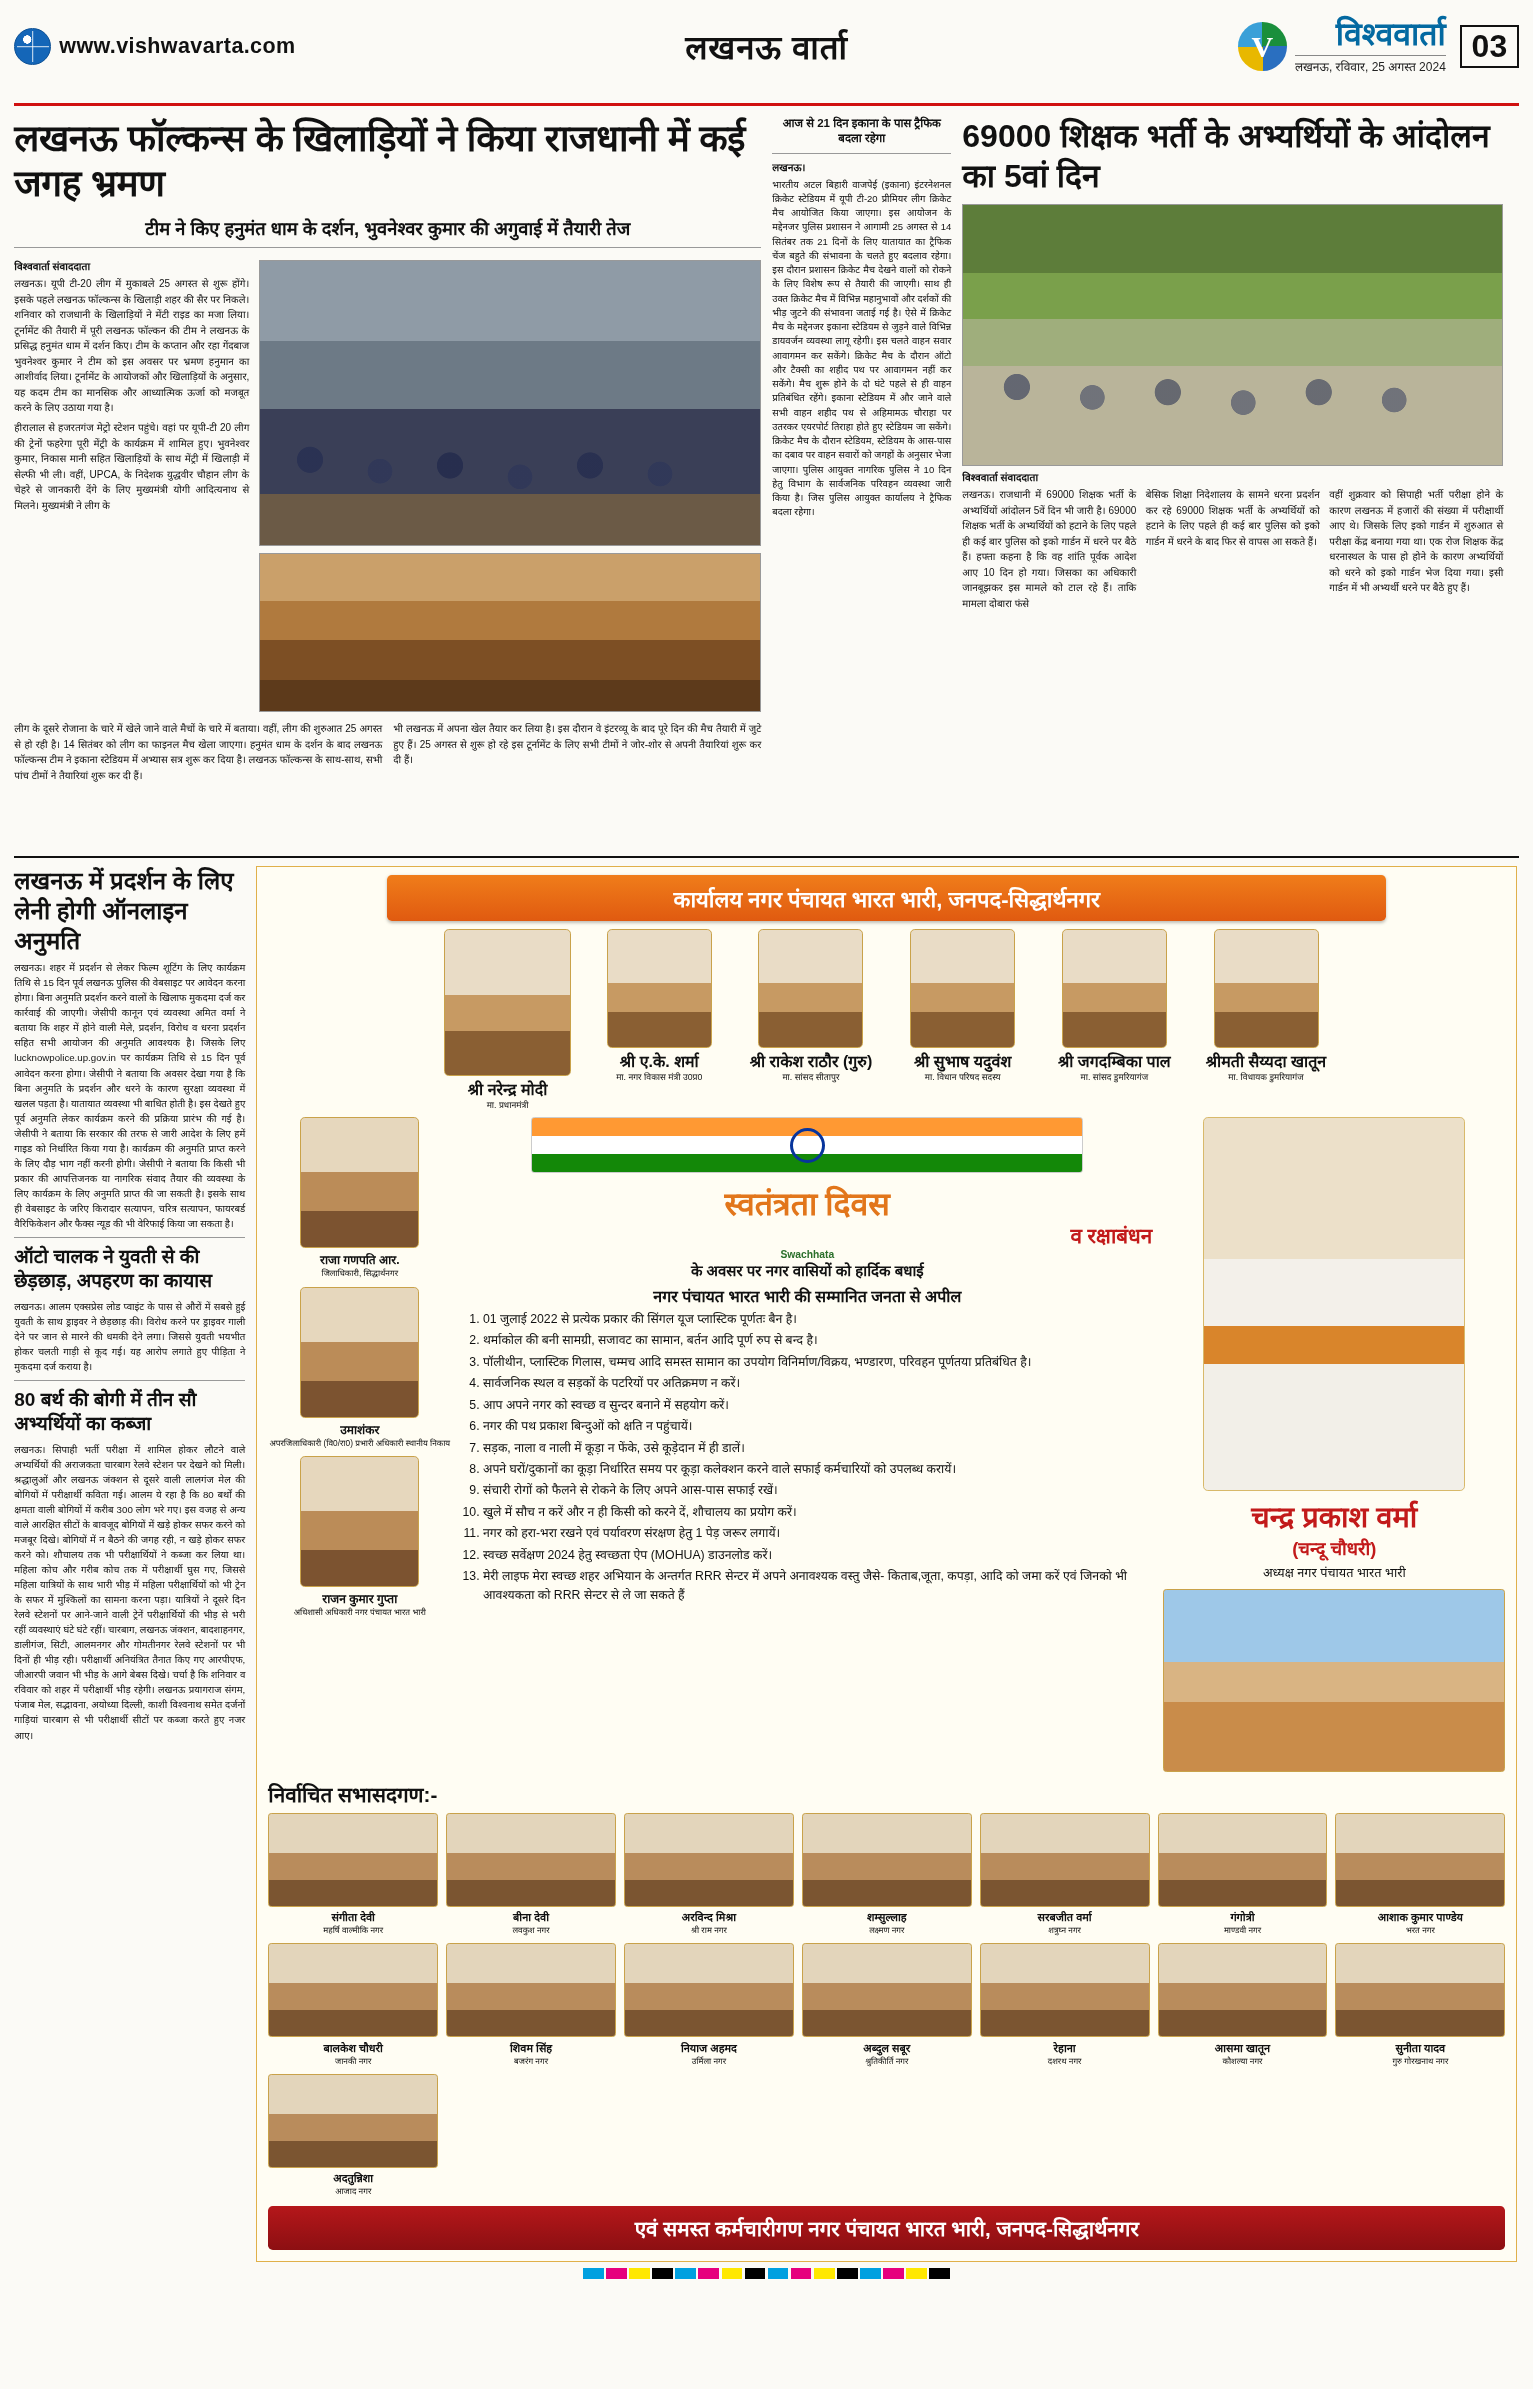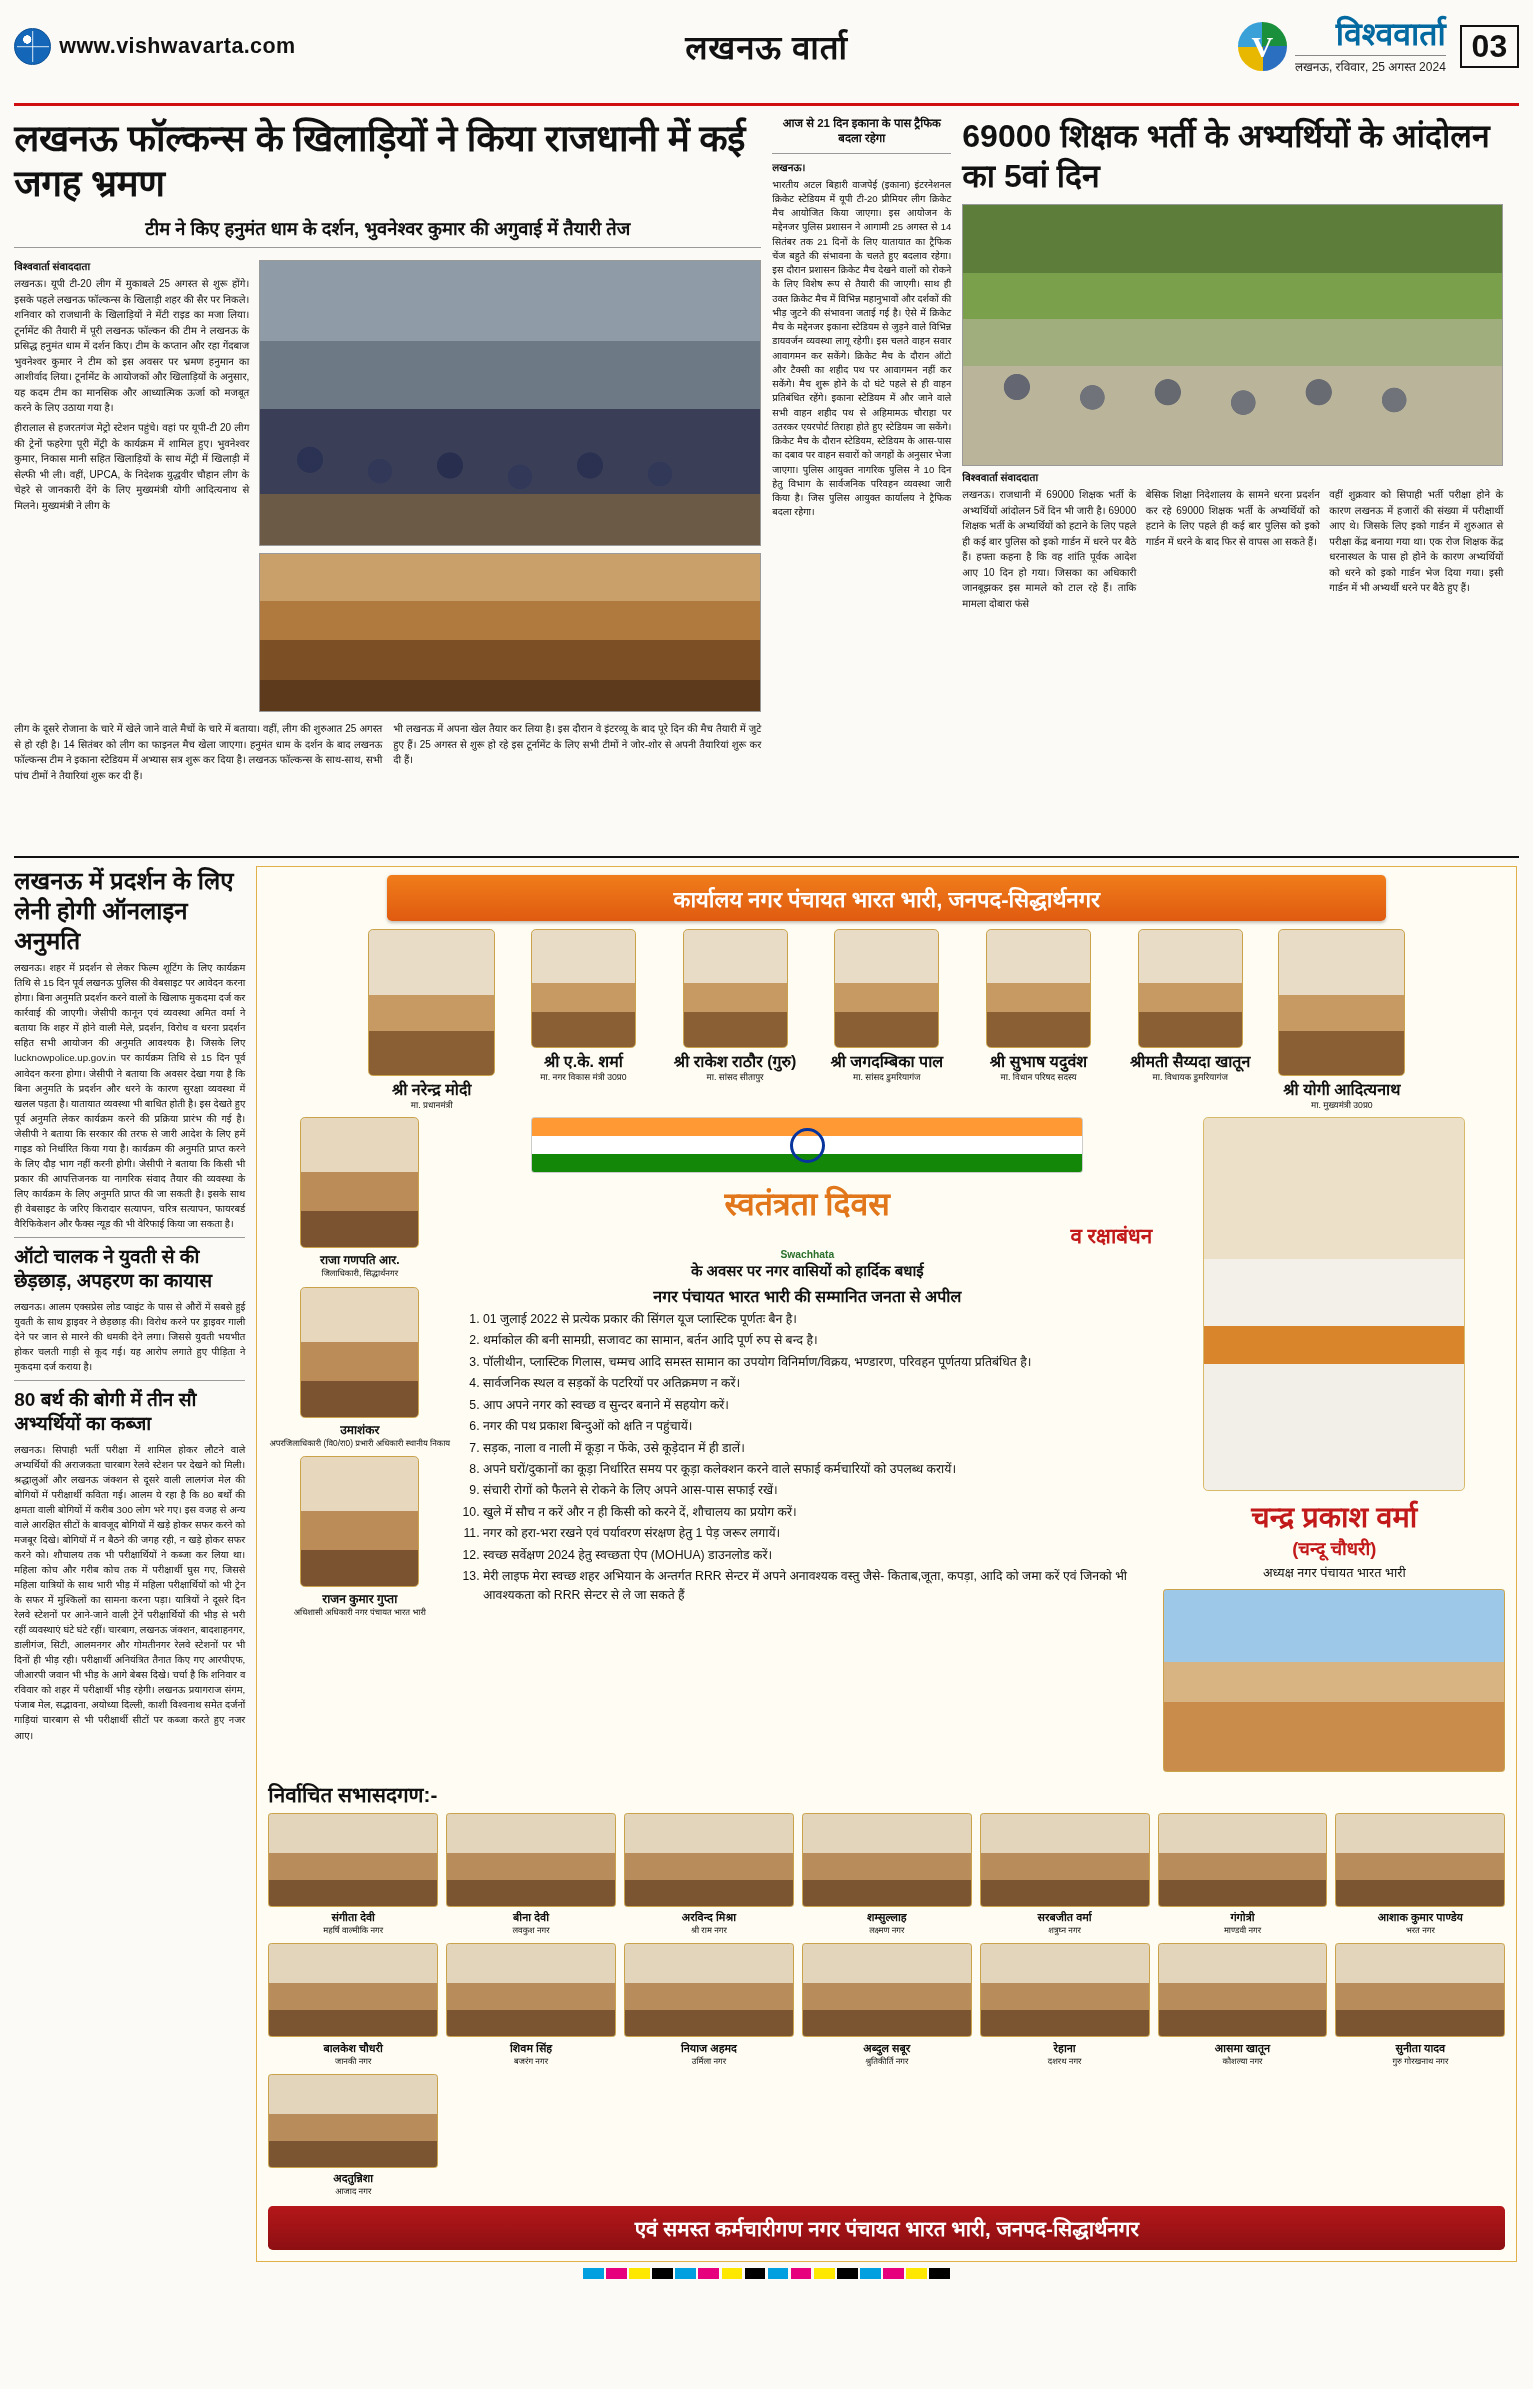--- a/index.html
+++ b/index.html
@@ -300,37 +300,32 @@
             <div class="nm">श्री ए.के. शर्मा</div>
             <div class="ds">मा. नगर विकास मंत्री उ0प्र0</div>
           </div>
           <div class="leader">
             <div class="pic"></div>
             <div class="nm">श्री राकेश राठौर (गुरु)</div>
             <div class="ds">मा. सांसद सीतापुर</div>
           </div>
           <div class="leader">
             <div class="pic"></div>
+            <div class="nm">श्री सुभाष यदुवंश</div>
+            <div class="ds">मा. विधान परिषद सदस्य</div>
+          </div>
+          <div class="leader">
+            <div class="pic"></div>
             <div class="nm">श्री जगदम्बिका पाल</div>
             <div class="ds">मा. सांसद डुमरियागंज</div>
           </div>
           <div class="leader">
             <div class="pic"></div>
-            <div class="nm">श्री सुभाष यदुवंश</div>
-            <div class="ds">मा. विधान परिषद सदस्य</div>
-          </div>
-          <div class="leader">
-            <div class="pic"></div>
             <div class="nm">श्रीमती सैय्यदा खातून</div>
             <div class="ds">मा. विधायक डुमरियागंज</div>
-          </div>
-          <div class="leader big">
-            <div class="pic"></div>
-            <div class="nm">श्री योगी आदित्यनाथ</div>
-            <div class="ds">मा. मुख्यमंत्री उ0प्र0</div>
           </div>
         </div>
 
         <div class="ad-mid">
 
           <div class="ad-left-col">
             <div class="portrait-card">
               <div class="pic"></div>
               <div class="nm">राजा गणपति आर.</div>
               <div class="ds">जिलाधिकारी, सिद्धार्थनगर</div>

